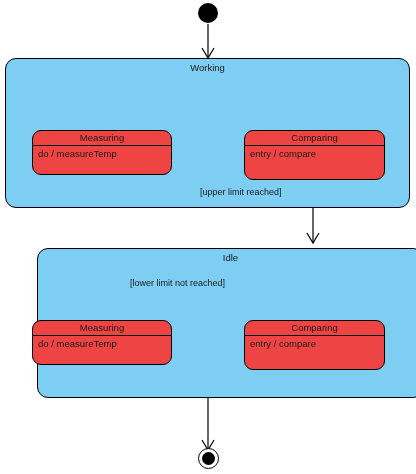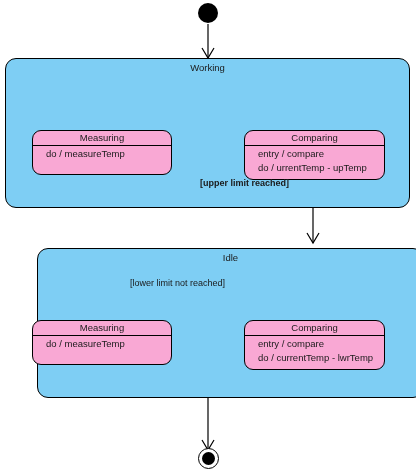--- a/index.html
+++ b/index.html
@@ -37,37 +37,36 @@
     left: 0;
     width: 100%;
     text-align: center;
     font-size: 9.5px;
     color: #1a1a1a;
     line-height: 12px;
   }
   .state {
     position: absolute;
     box-sizing: border-box;
-    background: #f9a8d4;
+    background: #ef4444;
     border: 1.2px solid #000000;
     border-radius: 9px;
     overflow: hidden;
   }
   .state-name {
     text-align: center;
     font-size: 9.5px;
     color: #1a1a1a;
     line-height: 14px;
     height: 15px;
     border-bottom: 1.2px solid #000000;
     box-sizing: border-box;
   }
   .state-body {
     padding: 1px 5px 2px 5px;
-    margin-left: 8px;
   }
   .state-line {
     font-size: 9.5px;
     color: #1a1a1a;
     line-height: 14px;
     white-space: nowrap;
   }
   .edge-label {
     position: absolute;
     font-size: 9px;
@@ -130,44 +129,42 @@
     <div class="state-name">Measuring</div>
     <div class="state-body">
       <div class="state-line">do / measureTemp</div>
     </div>
   </div>
 
   <div class="state" style="left:244px; top:130px; width:141px; height:50px;">
     <div class="state-name">Comparing</div>
     <div class="state-body">
       <div class="state-line">entry / compare</div>
-      <div class="state-line">do / urrentTemp - upTemp</div>
     </div>
   </div>
 
-  <div class="edge-label" style="left:200px; top:178px;font-weight:bold;">[upper limit reached]</div>
+  <div class="edge-label" style="left:200px; top:187px;">[upper limit reached]</div>
 
   <div class="region" style="left:5px; top:248px; width:387px; height:150px;margin-left:32px;">
     <div class="region-title">Idle</div>
   </div>
 
   <div class="edge-label" style="left:130px; top:278px;">[lower limit not reached]</div>
 
   <div class="state" style="left:32px; top:320px; width:140px; height:45px;">
     <div class="state-name">Measuring</div>
     <div class="state-body">
       <div class="state-line">do / measureTemp</div>
     </div>
   </div>
 
   <div class="state" style="left:244px; top:320px; width:141px; height:50px;">
     <div class="state-name">Comparing</div>
     <div class="state-body">
       <div class="state-line">entry / compare</div>
-      <div class="state-line">do / currentTemp - lwrTemp</div>
     </div>
   </div>
 
 
   <div class="node-ring" style="left:198px; top:448px; width:21px; height:21px;"></div>
   <div class="node-dot" style="left:202px; top:452px; width:13px; height:13px;"></div>
 
 </div>
 
 </body></html>

